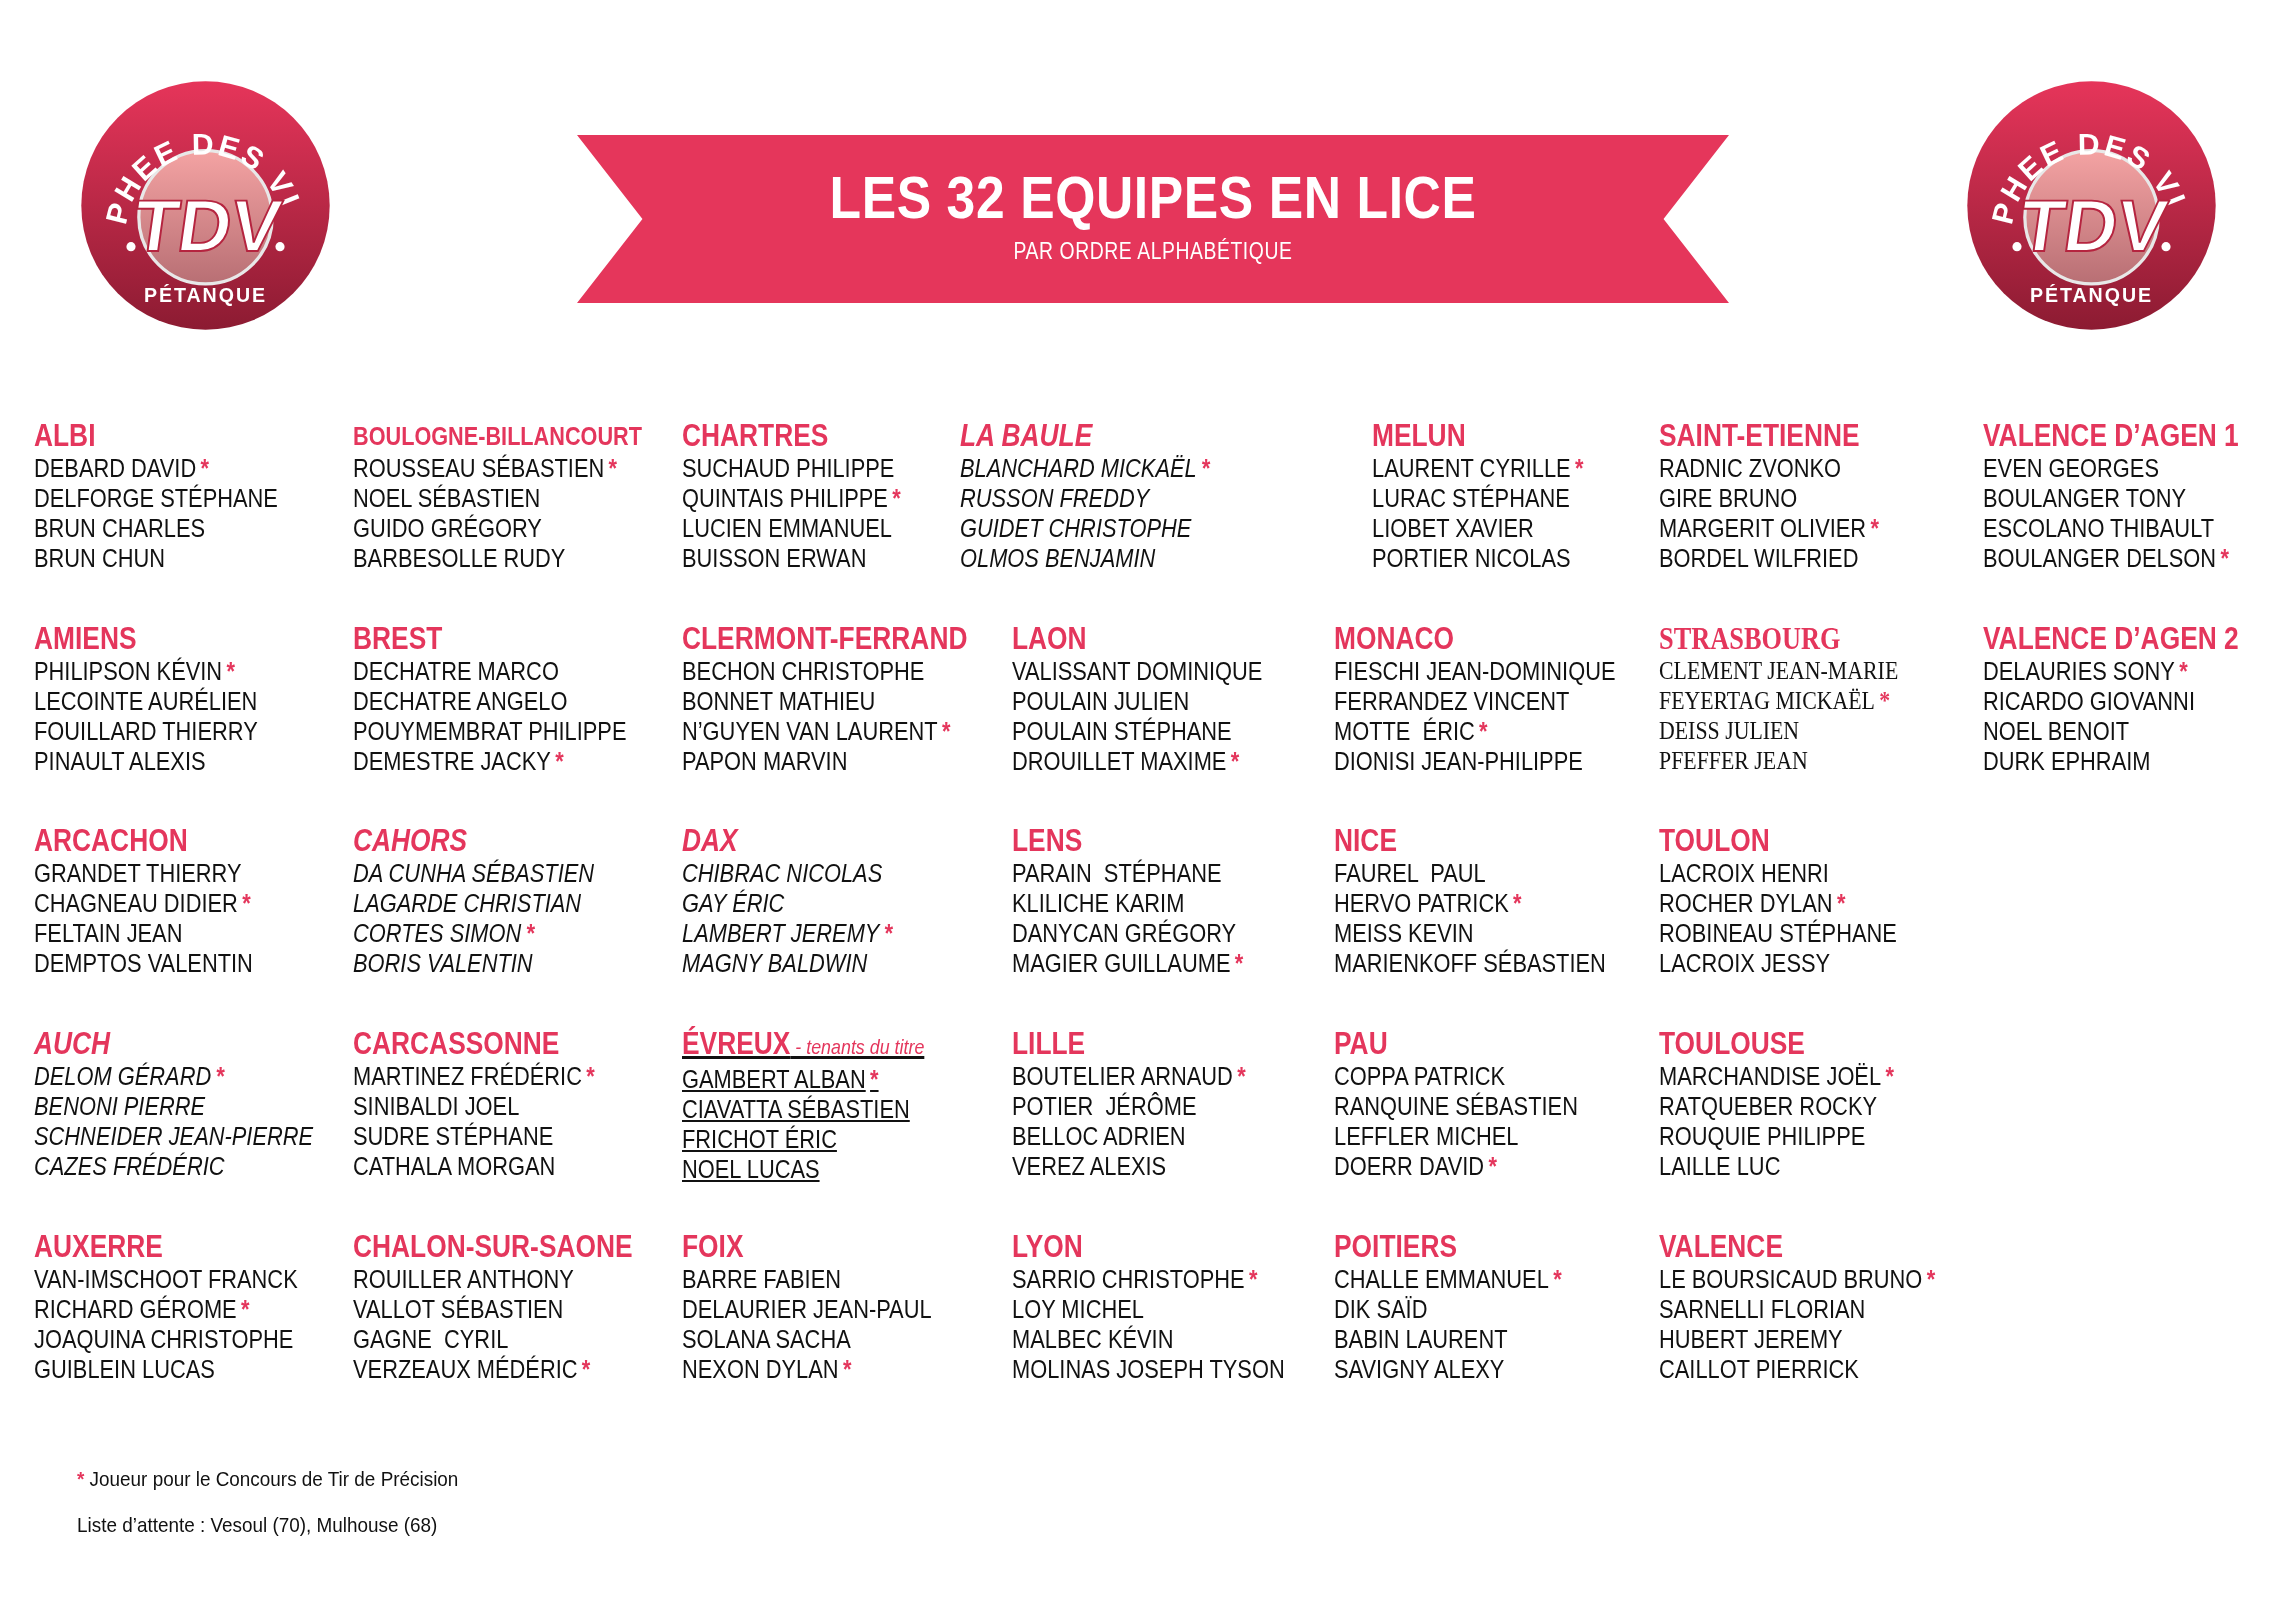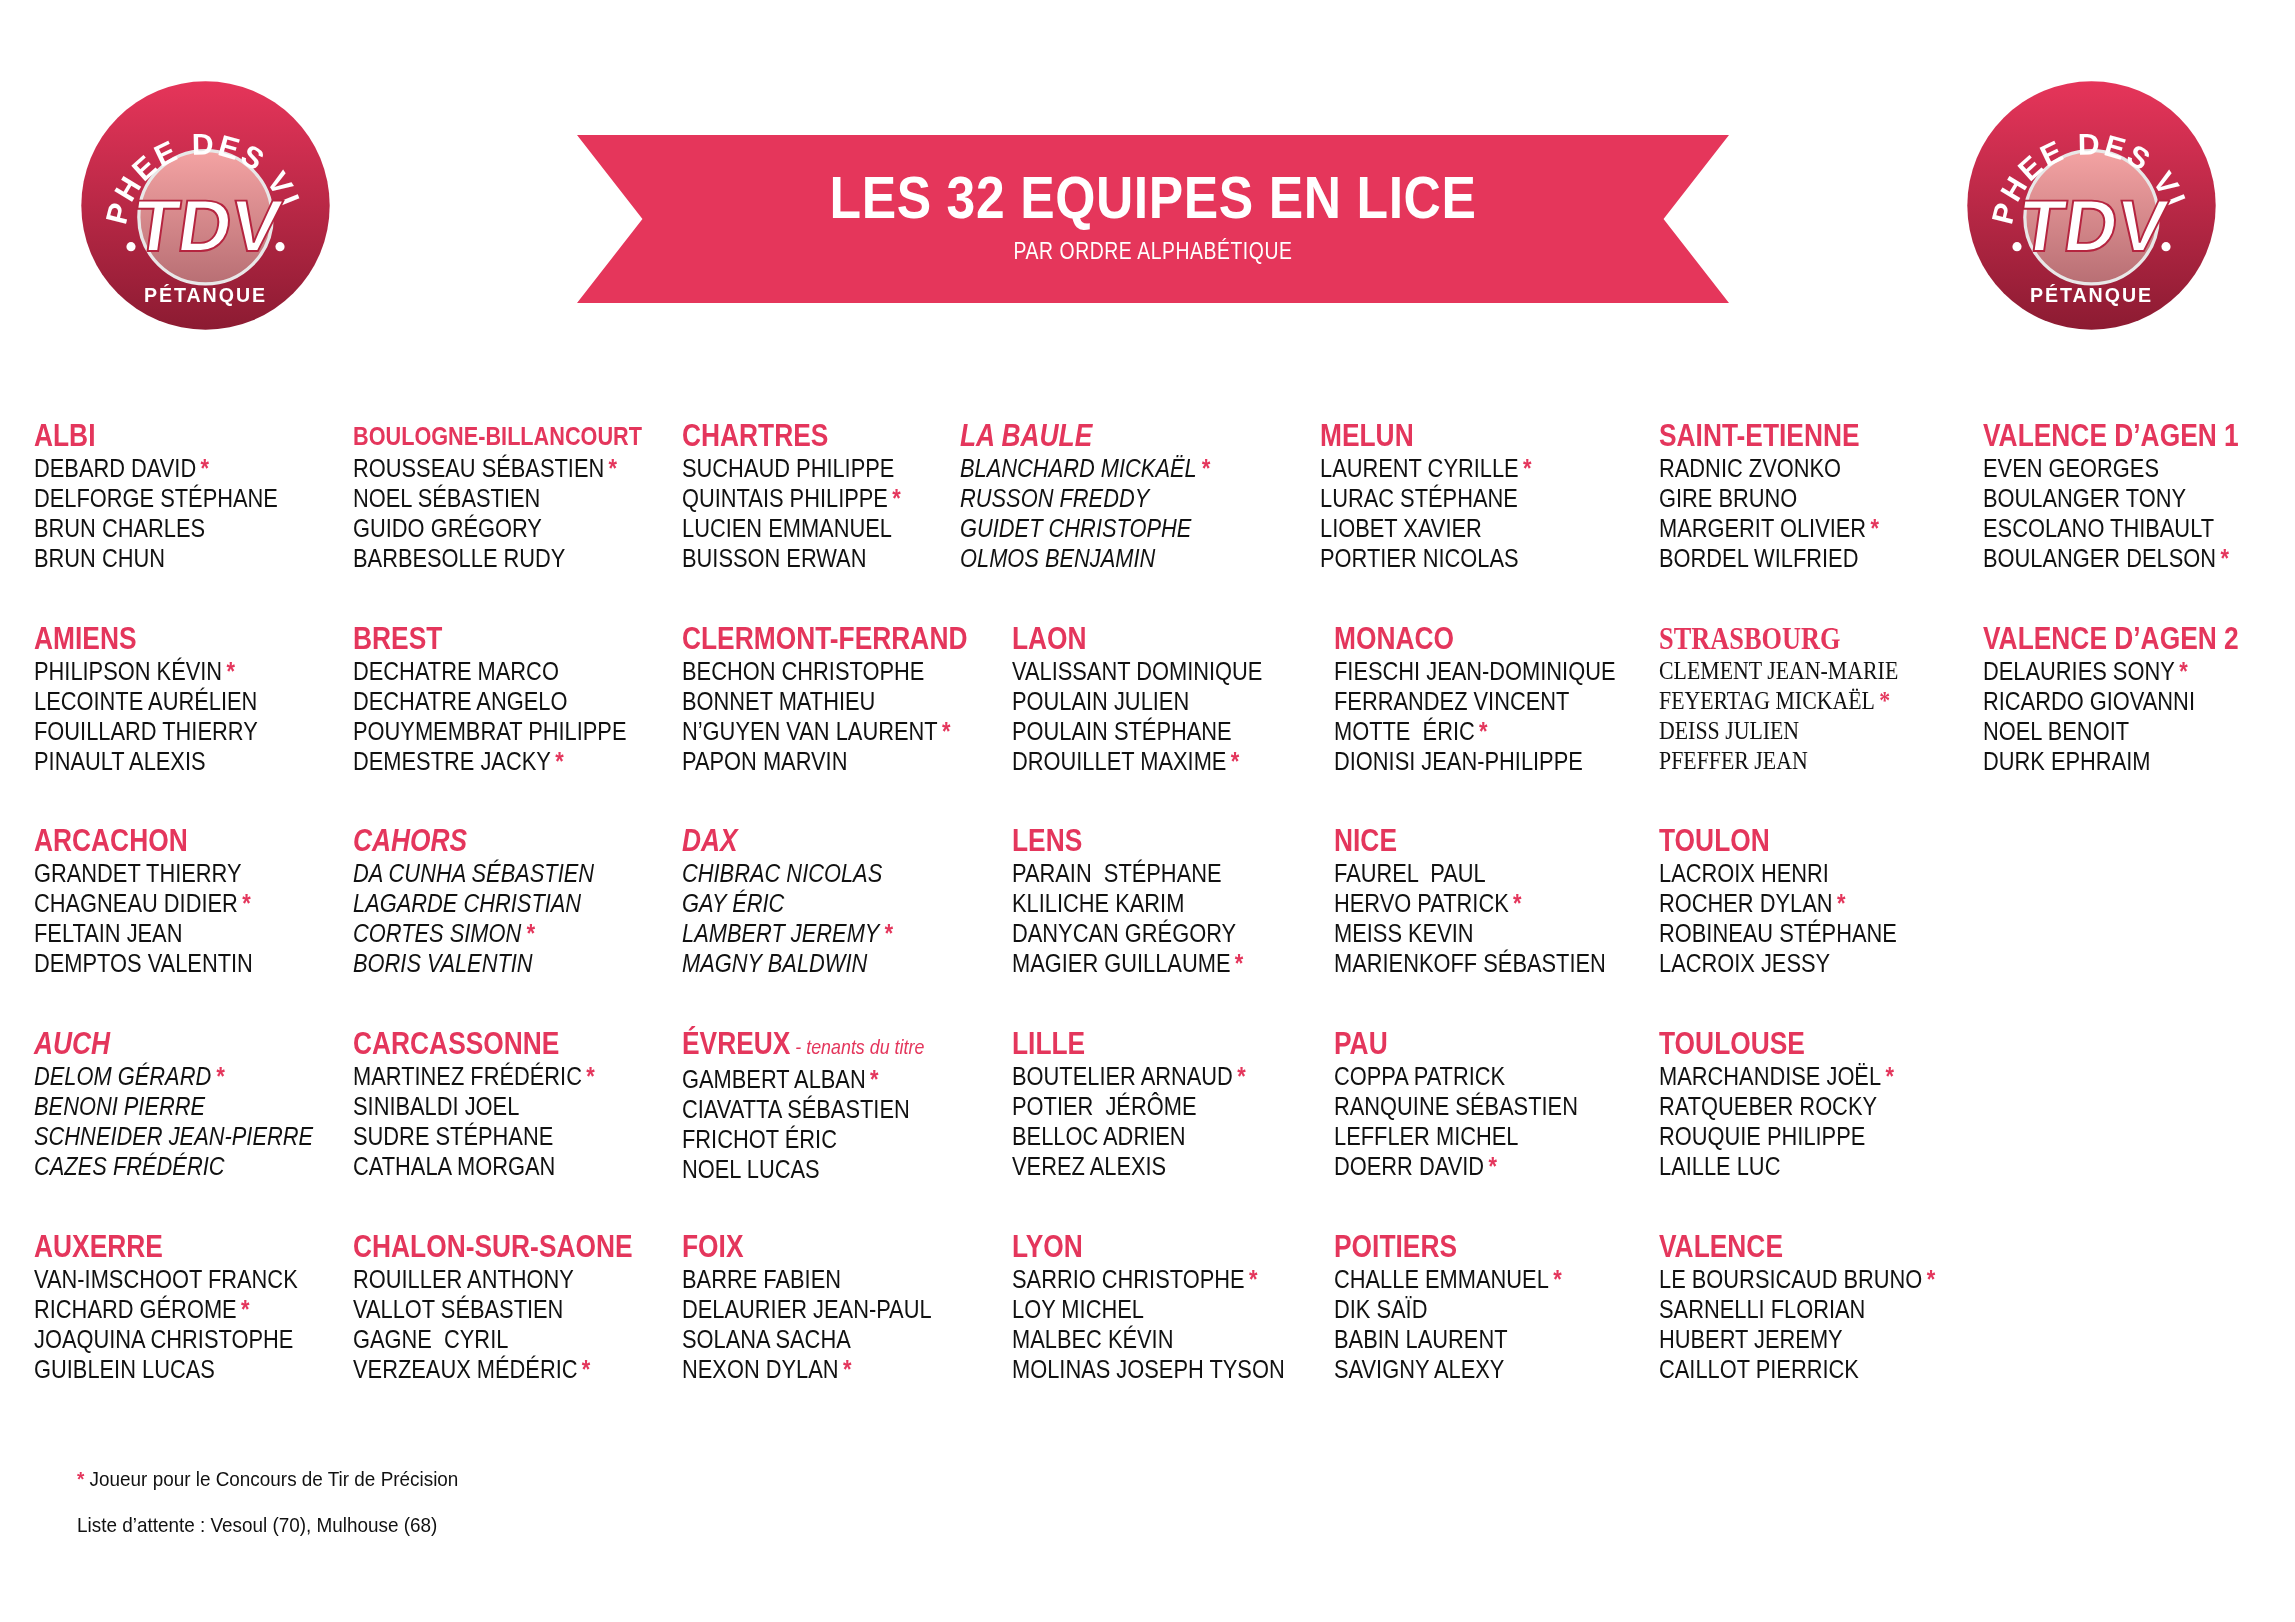--- a/index.html
+++ b/index.html
@@ -180,21 +180,21 @@
       <div class="player"><span style="white-space: pre;">N’GUYEN VAN LAURENT</span><span class="star">*</span></div>
       <div class="player"><span style="white-space: pre;">PAPON MARVIN</span></div>
     </div>
     <div class="team" style="left: 682px; top: 824px; font-style: italic;">
       <div class="team-title"><span>DAX</span></div>
       <div class="player"><span style="white-space: pre;">CHIBRAC NICOLAS</span></div>
       <div class="player"><span style="white-space: pre;">GAY ÉRIC</span></div>
       <div class="player"><span style="white-space: pre;">LAMBERT JEREMY</span><span class="star">*</span></div>
       <div class="player"><span style="white-space: pre;">MAGNY BALDWIN</span></div>
     </div>
-    <div class="team" style="left: 682px; top: 1027px;">
+    <div class="team" style="left: 682px; top: 1027px; text-decoration: underline;">
       <div class="team-title"><span>ÉVREUX</span><span class="note"> - tenants du titre</span></div>
       <div class="player"><span style="white-space: pre;">GAMBERT ALBAN</span><span class="star">*</span></div>
       <div class="player"><span style="white-space: pre;">CIAVATTA SÉBASTIEN</span></div>
       <div class="player"><span style="white-space: pre;">FRICHOT ÉRIC</span></div>
       <div class="player"><span style="white-space: pre;">NOEL LUCAS</span></div>
     </div>
     <div class="team" style="left: 682px; top: 1230px;">
       <div class="team-title"><span>FOIX</span></div>
       <div class="player"><span style="white-space: pre;">BARRE FABIEN</span></div>
       <div class="player"><span style="white-space: pre;">DELAURIER JEAN-PAUL</span></div>
@@ -229,21 +229,21 @@
       <div class="player"><span style="white-space: pre;">BELLOC ADRIEN</span></div>
       <div class="player"><span style="white-space: pre;">VEREZ ALEXIS</span></div>
     </div>
     <div class="team" style="left: 1012px; top: 1230px;">
       <div class="team-title"><span>LYON</span></div>
       <div class="player"><span style="white-space: pre;">SARRIO CHRISTOPHE</span><span class="star">*</span></div>
       <div class="player"><span style="white-space: pre;">LOY MICHEL</span></div>
       <div class="player"><span style="white-space: pre;">MALBEC KÉVIN</span></div>
       <div class="player"><span style="white-space: pre;">MOLINAS JOSEPH TYSON</span></div>
     </div>
-    <div class="team" style="left: 1320px; top: 419px;">
+    <div class="team" style="left: 1372px; top: 419px;">
       <div class="team-title"><span>MELUN</span></div>
       <div class="player"><span style="white-space: pre;">LAURENT CYRILLE</span><span class="star">*</span></div>
       <div class="player"><span style="white-space: pre;">LURAC STÉPHANE</span></div>
       <div class="player"><span style="white-space: pre;">LIOBET XAVIER</span></div>
       <div class="player"><span style="white-space: pre;">PORTIER NICOLAS</span></div>
     </div>
     <div class="team" style="left: 1334px; top: 622px;">
       <div class="team-title"><span>MONACO</span></div>
       <div class="player"><span style="white-space: pre;">FIESCHI JEAN-DOMINIQUE</span></div>
       <div class="player"><span style="white-space: pre;">FERRANDEZ VINCENT</span></div>

